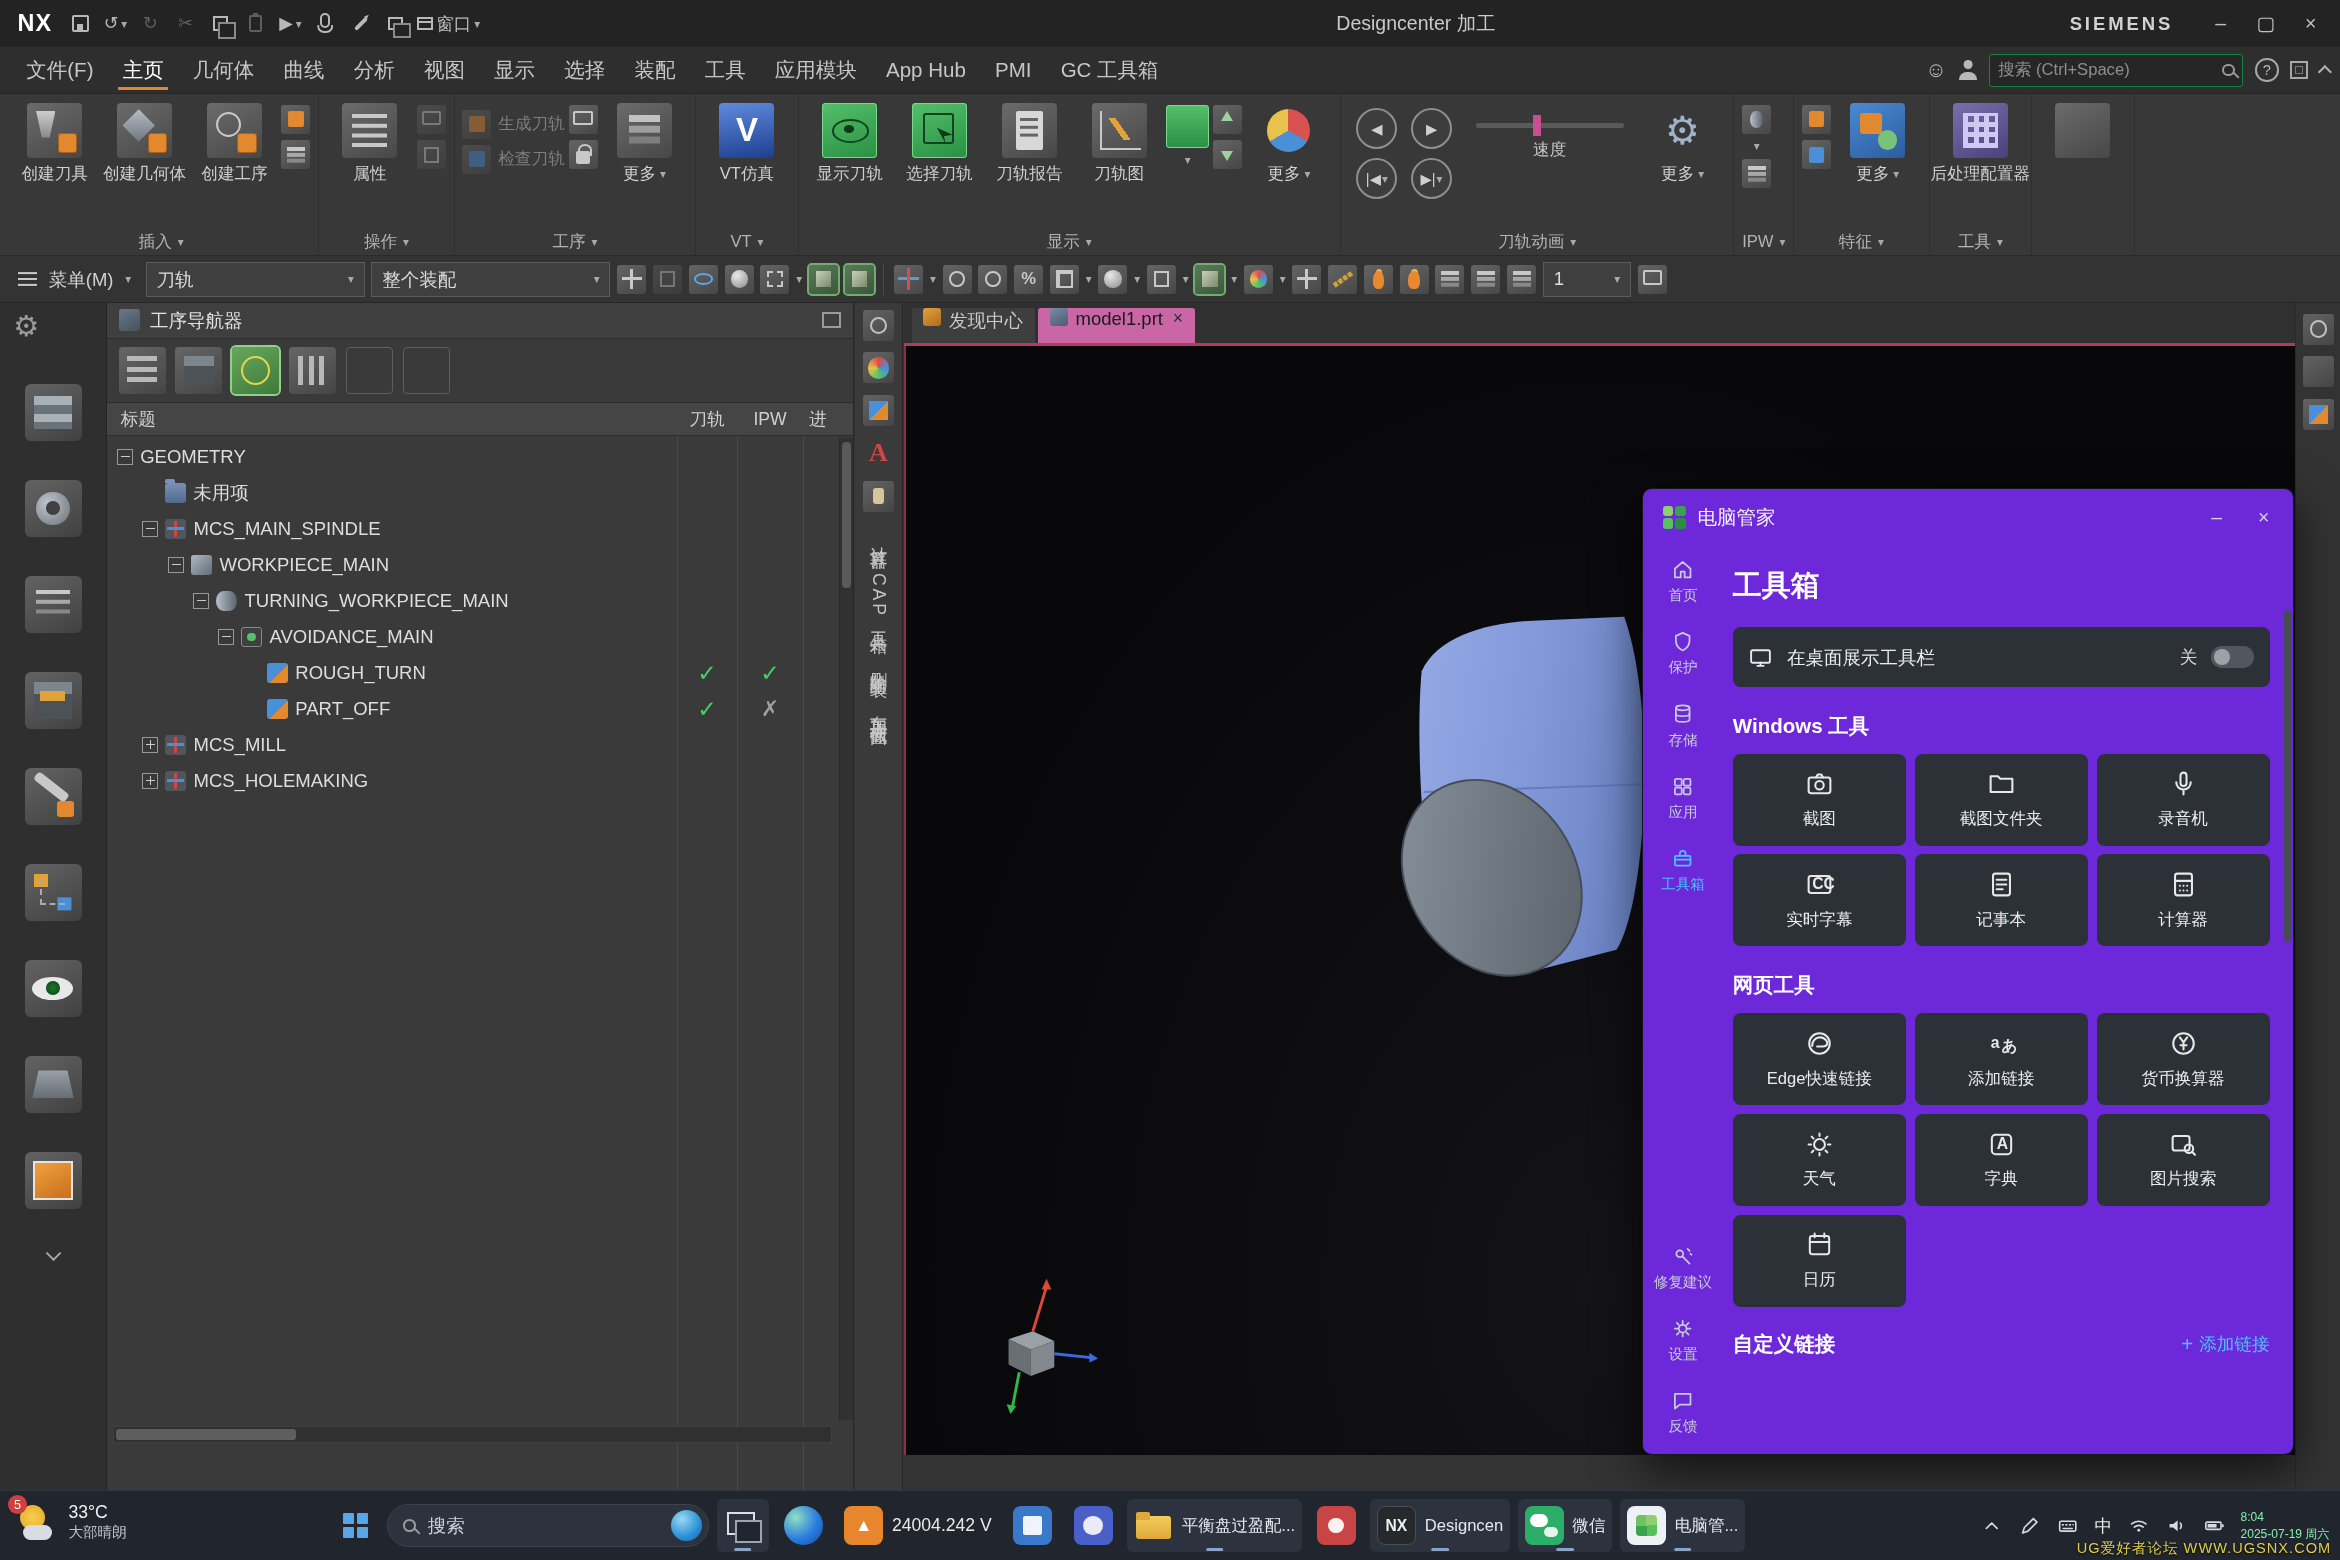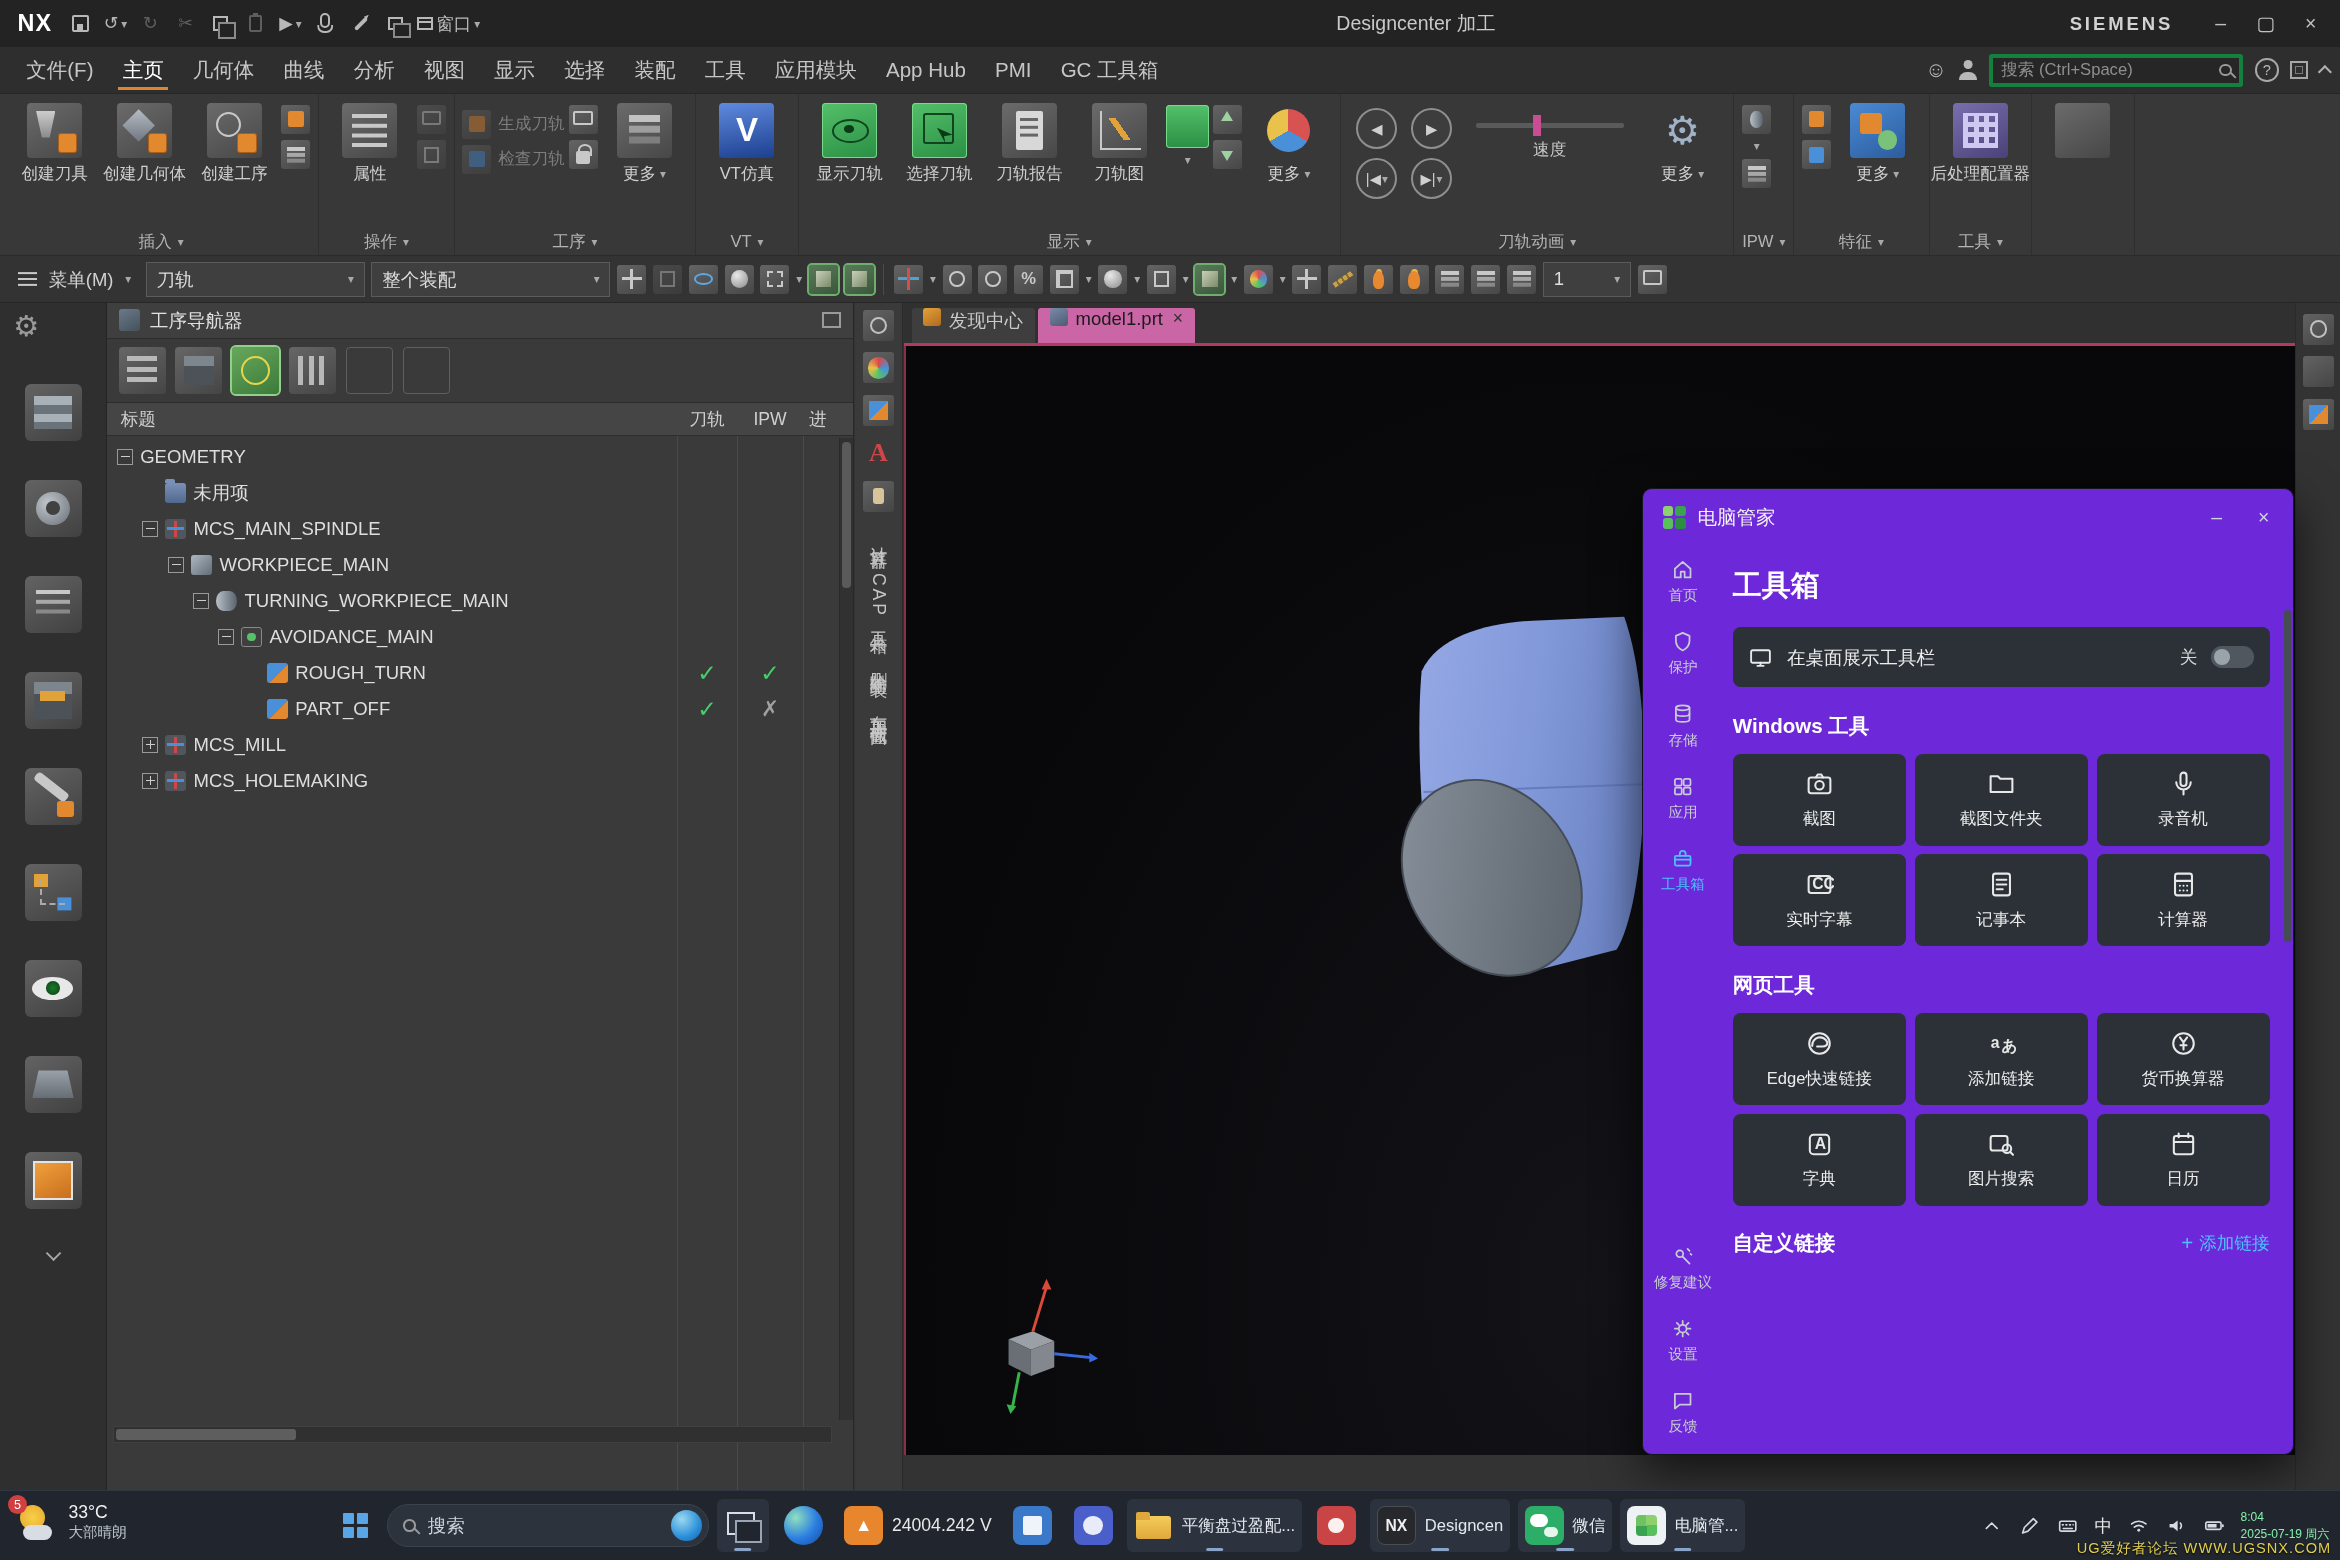--- a/index.html
+++ b/index.html
@@ -34,21 +34,21 @@
 
 .menubar{position:absolute;top:47px;left:0;right:0;height:47px;background:#2e2e2e;display:flex;align-items:center;padding:0 11.7px;border-bottom:1px solid #262626;z-index:19}
 .mtab{padding:0 14.6px;height:100%;display:flex;align-items:center;color:#c6c6c6;font-size:20.5px;position:relative;white-space:nowrap}
 .mtab.active{color:#fff}
 .mtab.active::after{content:"";position:absolute;left:9.8px;right:9.8px;bottom:2.9px;height:2.9px;background:#e0862e}
 .mb-right{margin-left:auto;display:flex;align-items:center;gap:11.7px}
 .smiley{font-size:21.5px;color:#b8b8b8}
 .ig-user{width:19.5px;height:19.5px;position:relative}
 .ig-user::before{content:"";position:absolute;left:50%;transform:translateX(-50%);top:0;width:8.8px;height:8.8px;border-radius:50%;background:#b8b8b8}
 .ig-user::after{content:"";position:absolute;left:1px;right:1px;bottom:0;height:7.8px;border-radius:7.8px 7.8px 0 0;background:#b8b8b8}
-.nx-searchwrap{width:254px;height:33px;background:#262626;border:4px solid #15803d;border-radius:2.9px;display:flex;align-items:center;padding:0 7.8px;gap:7.8px}
+.nx-searchwrap{width:254px;height:33px;background:#262626;border:1px solid #15803d;border-radius:2.9px;display:flex;align-items:center;padding:0 7.8px;gap:7.8px}
 .nx-search{flex:1;background:transparent;border:none;outline:none;color:#bdbdbd;font-size:16.6px;font-family:inherit;min-width:0}
 .nx-search::placeholder{color:#8f8f8f}
 .mag{width:12.7px;height:12.7px;border:2px solid #9a9a9a;border-radius:50%;position:relative;flex:none}
 .mag::after{content:"";position:absolute;width:7.8px;height:2px;background:#9a9a9a;transform:rotate(45deg);right:-6.8px;bottom:-2px}
 .helpico{width:23.4px;height:23.4px;border:2px solid #a8a8a8;border-radius:50%;display:flex;align-items:center;justify-content:center;font-size:14.6px;color:#b8b8b8}
 .fsico{width:17.6px;height:17.6px;border:2px solid #a8a8a8;position:relative}
 .fsico::after{content:"";position:absolute;inset:2.9px;border:1px solid #7a7a7a}
 .chevup{width:9.8px;height:9.8px;border-left:2px solid #b0b0b0;border-top:2px solid #b0b0b0;transform:rotate(45deg);margin-top:3.9px}
 
 
@@ -973,20 +973,27 @@
             <span>添加链接</span>
           </div>
           <div class="card">
             <svg viewBox="0 0 24 24">
                 <circle cx="12" cy="12" r="8.5"></circle>
                 <path d="M9 7 L12 11 L15 7 M12 11 V17 M9.5 13.5 H14.5"></path>
               </svg>
             <span>货币换算器</span>
           </div>
           <div class="card">
+            <svg viewBox="0 0 24 24">
+                <circle cx="12" cy="12" r="4.5"></circle>
+                <path d="M12 3 V5 M12 19 V21 M3 12 H5 M19 12 H21 M5.5 5.5 L7 7 M17 17 L18.5 18.5 M18.5 5.5 L17 7 M7 17 L5.5 18.5"></path>
+              </svg>
+            <span>天气</span>
+          </div>
+          <div class="card">
             <svg viewBox="0 0 24 24" style="font-size:17px">
                 <rect x="4" y="4" width="16" height="16" rx="3"></rect>
                 <text x="8" y="16">A</text>
               </svg>
             <span>字典</span>
           </div>
           <div class="card">
             <svg viewBox="0 0 24 24">
                 <rect x="3" y="5" width="14" height="12" rx="2"></rect>
                 <circle cx="16.5" cy="15.5" r="3.5"></circle>

